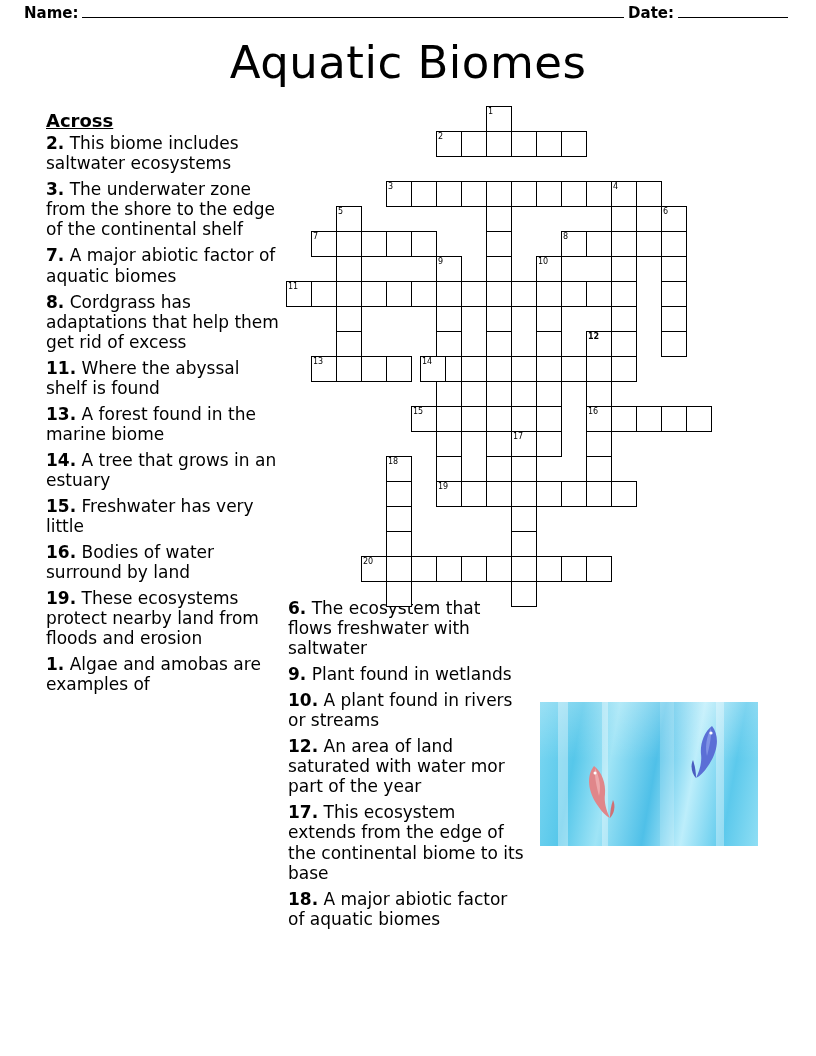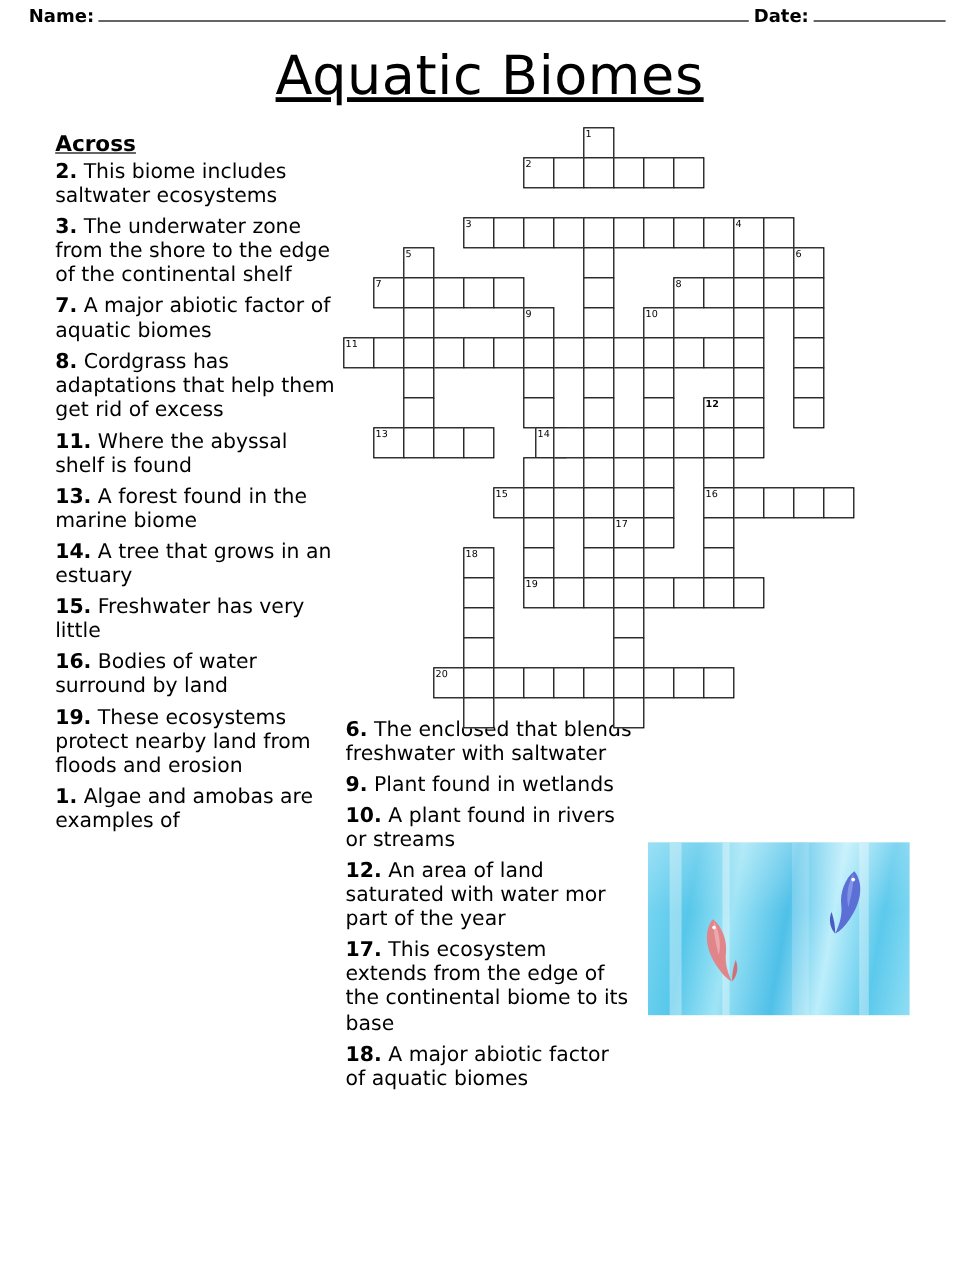--- a/index.html
+++ b/index.html
@@ -44,21 +44,20 @@
   
   .title {
     position: absolute;
     top: 36px;
     left: 0;
     width: 816px;
     text-align: center;
     font-size: 45px;
     font-weight: normal;
     letter-spacing: 0.5px;
-    text-decoration: underline;
   }
 
   
   .col-left {
     position: absolute;
     left: 46px;
     top: 110px;
     width: 238px;
     font-size: 17px;
     line-height: 1.18;
@@ -158,21 +157,21 @@
     <p class="clue"><span class="num">14.</span> <span>A tree that grows in an estuary</span></p>
     <p class="clue"><span class="num">15.</span> <span>Freshwater has very little</span></p>
     <p class="clue"><span class="num">16.</span> <span>Bodies of water surround by land</span></p>
     <p class="clue"><span class="num">19.</span> <span>These ecosystems protect nearby land from floods and erosion</span></p>
 
 
     <p class="clue"><span class="num">1.</span> <span>Algae and amobas are examples of</span></p>
   </div>
 
   <div class="col-mid">
-    <p class="clue"><span class="num">6.</span> <span>The enclosed that blends freshwater with saltwater</span></p>
+    <p class="clue"><span class="num">6.</span> <span>The ecosystem that flows freshwater with saltwater</span></p>
     <p class="clue"><span class="num">9.</span> <span>Plant found in wetlands</span></p>
     <p class="clue"><span class="num">10.</span> <span>A plant found in rivers or streams</span></p>
     <p class="clue"><span class="num">12.</span> <span>An area of land saturated with water mor part of the year</span></p>
     <p class="clue"><span class="num">17.</span> <span>This ecosystem extends from the edge of the continental biome to its base</span></p>
     <p class="clue"><span class="num">18.</span> <span>A major abiotic factor of aquatic biomes</span></p>
   </div>
 
   <div id="grid">
       <div class="cell" style="left: 200px; top: 0px;">
         <span class="n">1</span>
@@ -264,21 +263,21 @@
         <span class="n">12</span>
       </div>
       <div class="cell" style="left: 325px; top: 225px;"></div>
       <div class="cell" style="left: 375px; top: 225px;"></div>
       <div class="cell" style="left: 25px; top: 250px;">
         <span class="n">13</span>
       </div>
       <div class="cell" style="left: 50px; top: 250px;"></div>
       <div class="cell" style="left: 75px; top: 250px;"></div>
       <div class="cell" style="left: 100px; top: 250px;"></div>
-      <div class="cell" style="left: 160px; top: 250px;">
+      <div class="cell" style="left: 134px; top: 250px;">
         <span class="n">14</span>
       </div>
       <div class="cell" style="left: 175px; top: 250px;"></div>
       <div class="cell" style="left: 200px; top: 250px;"></div>
       <div class="cell" style="left: 225px; top: 250px;"></div>
       <div class="cell" style="left: 250px; top: 250px;"></div>
       <div class="cell" style="left: 275px; top: 250px;"></div>
       <div class="cell" style="left: 300px; top: 250px;"></div>
       <div class="cell" style="left: 325px; top: 250px;"></div>
       <div class="cell" style="left: 150px; top: 275px;"></div>

